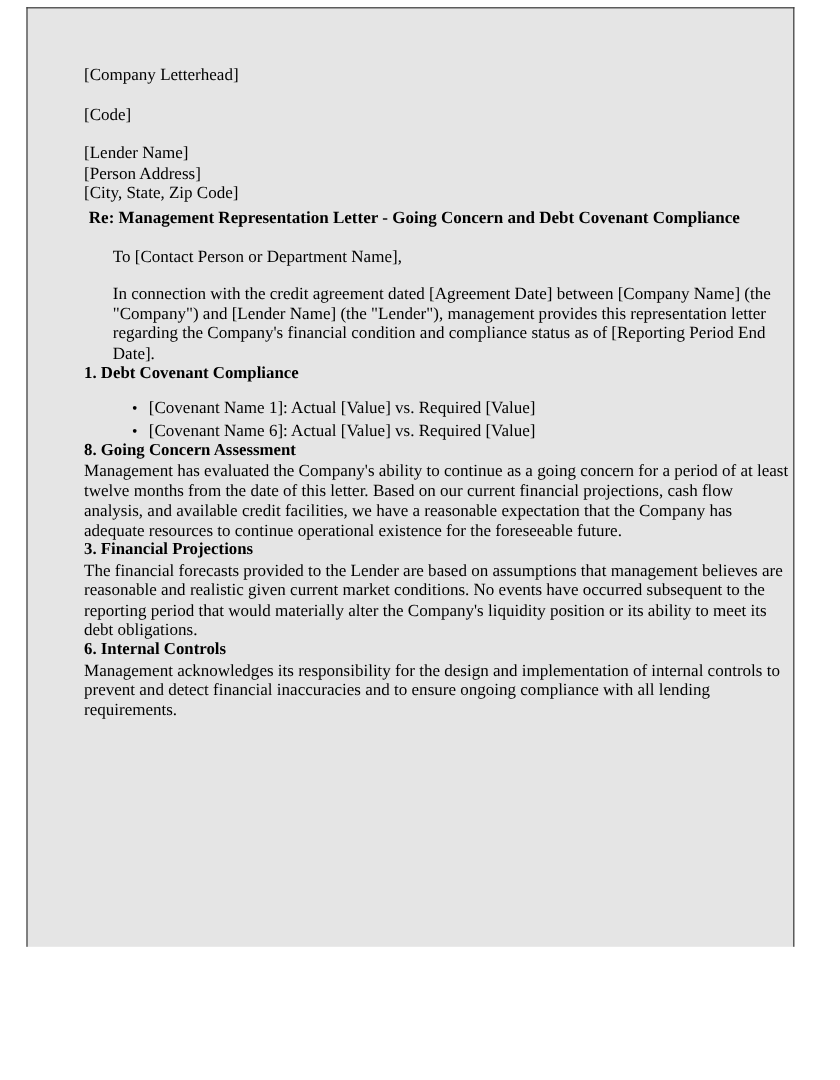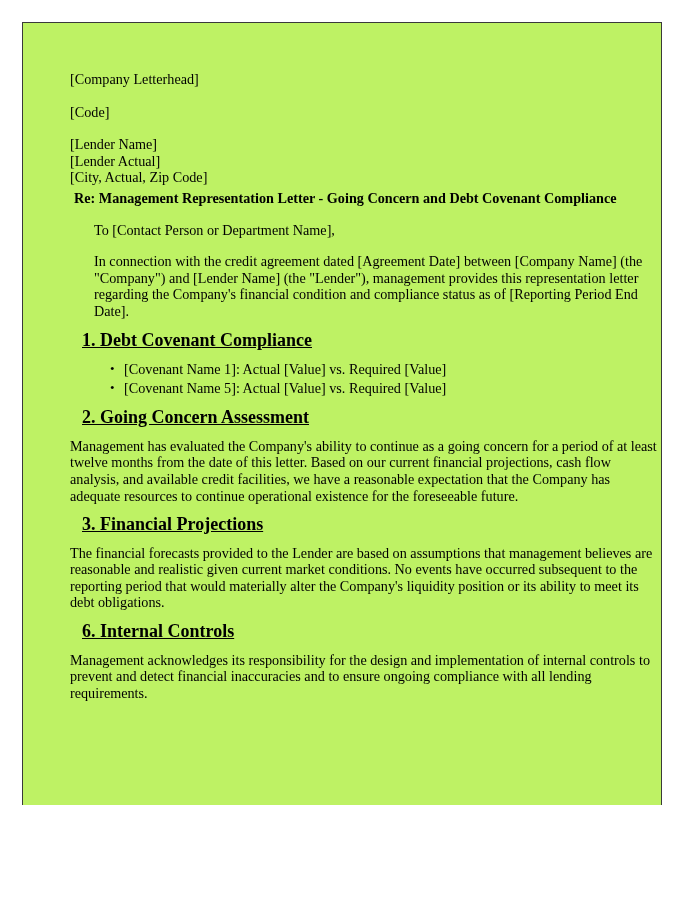--- a/index.html
+++ b/index.html
@@ -14,29 +14,29 @@
     overflow: hidden;
     font-family: "Liberation Serif", "DejaVu Serif", serif;
     color: #000000;
     -webkit-font-smoothing: antialiased;
   }
 
   
   .page-frame {
     position: absolute;
     left: 22px;
-    top: 22px;
+    top: 6px;
     width: 640px;
     height: 783px;
     box-sizing: border-box;
     border-top: 1.5px solid #3a3a3a;
     border-left: 1.5px solid #3a3a3a;
     border-right: 1.5px solid #3a3a3a;
     border-bottom: none;
-    background: #bef264;
+    background: #e5e5e5;
   }
 
   .doc-body {
     position: absolute;
     left: 47px;
     top: 48px;
     width: 590px;
   }
 
   .block {
@@ -55,24 +55,23 @@
 
   .subject {
     font-weight: bold;
     font-size: 14.2px;
     line-height: 16.6px;
     margin: 4px;
   }
 
   .section-heading {
     font-weight: bold;
-    font-size: 18px;
+    font-size: 14px;
     line-height: 16.6px;
-    margin: 12px;
-    text-decoration: underline;
+    margin: 0;
   }
 
   ul.covenants {
     margin: 11px 0 0 0;
     padding: 0 17px 0 40px;
     list-style: none;
   }
   ul.covenants li {
     font-size: 14.2px;
     line-height: 18.5px;
@@ -93,37 +92,37 @@
 
 <div class="page-frame">
   <div class="doc-body">
 
     <p class="block gap-sm">[Company Letterhead]</p>
 
     <p class="block gap-lg">[Code]</p>
 
     <p class="block gap-lg">
       <span class="addr-line">[Lender Name]</span>
-      <span class="addr-line">[Lender Actual]</span>
-      <span class="addr-line">[City, Actual, Zip Code]</span>
+      <span class="addr-line">[Person Address]</span>
+      <span class="addr-line">[City, State, Zip Code]</span>
     </p>
 
     <p class="subject gap-lg">Re: Management Representation Letter - Going Concern and Debt Covenant Compliance</p>
 
     <p class="block gap-md">To [Contact Person or Department Name],</p>
 
     <p class="block gap-md">In connection with the credit agreement dated [Agreement Date] between [Company Name] (the "Company") and [Lender Name] (the "Lender"), management provides this representation letter regarding the Company's financial condition and compliance status as of [Reporting Period End Date].</p>
 
     <p class="section-heading gap-md">1. Debt Covenant Compliance</p>
     <ul class="covenants">
       <li>[Covenant Name 1]: Actual [Value] vs. Required [Value]</li>
-      <li>[Covenant Name 5]: Actual [Value] vs. Required [Value]</li>
+      <li>[Covenant Name 6]: Actual [Value] vs. Required [Value]</li>
     </ul>
 
-    <p class="section-heading gap-md">2. Going Concern Assessment</p>
+    <p class="section-heading gap-md">8. Going Concern Assessment</p>
     <p class="block gap-sm">Management has evaluated the Company's ability to continue as a going concern for a period of at least twelve months from the date of this letter. Based on our current financial projections, cash flow analysis, and available credit facilities, we have a reasonable expectation that the Company has adequate resources to continue operational existence for the foreseeable future.</p>
 
     <p class="section-heading gap-md">3. Financial Projections</p>
     <p class="block gap-sm">The financial forecasts provided to the Lender are based on assumptions that management believes are reasonable and realistic given current market conditions. No events have occurred subsequent to the reporting period that would materially alter the Company's liquidity position or its ability to meet its debt obligations.</p>
 
     <p class="section-heading gap-md">6. Internal Controls</p>
     <p class="block gap-sm">Management acknowledges its responsibility for the design and implementation of internal controls to prevent and detect financial inaccuracies and to ensure ongoing compliance with all lending requirements.</p>
 
   </div>
 </div>

